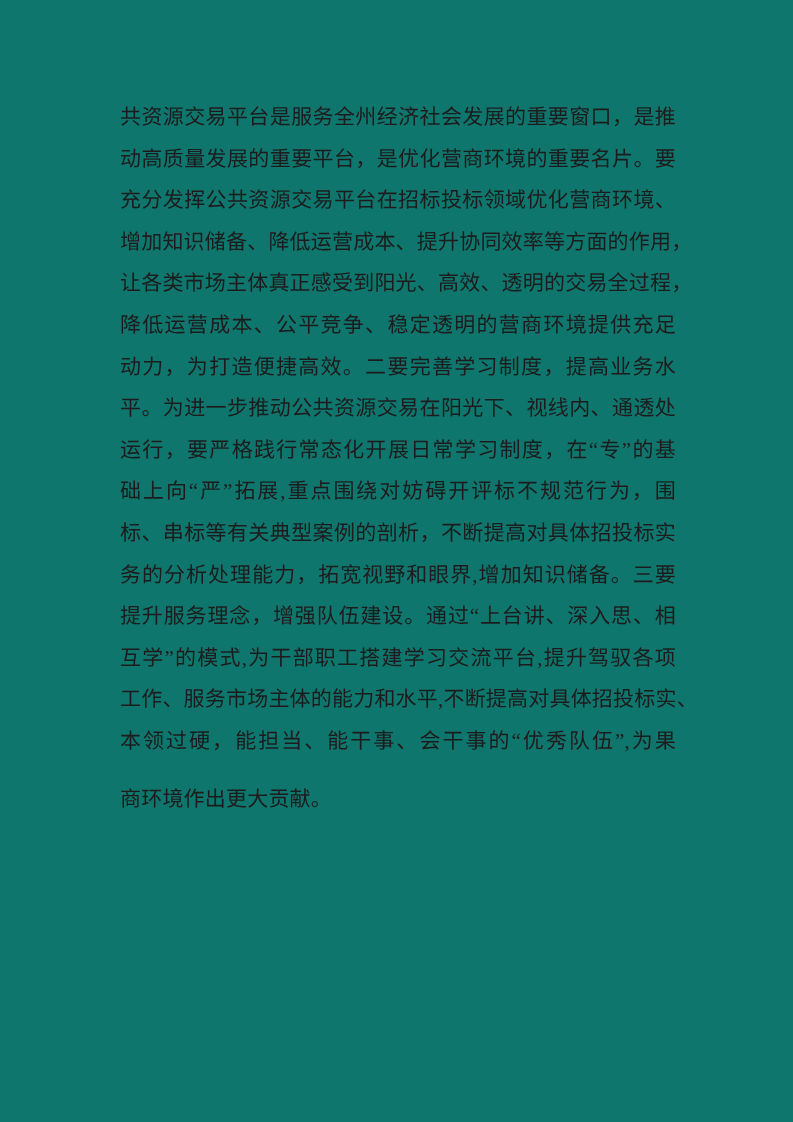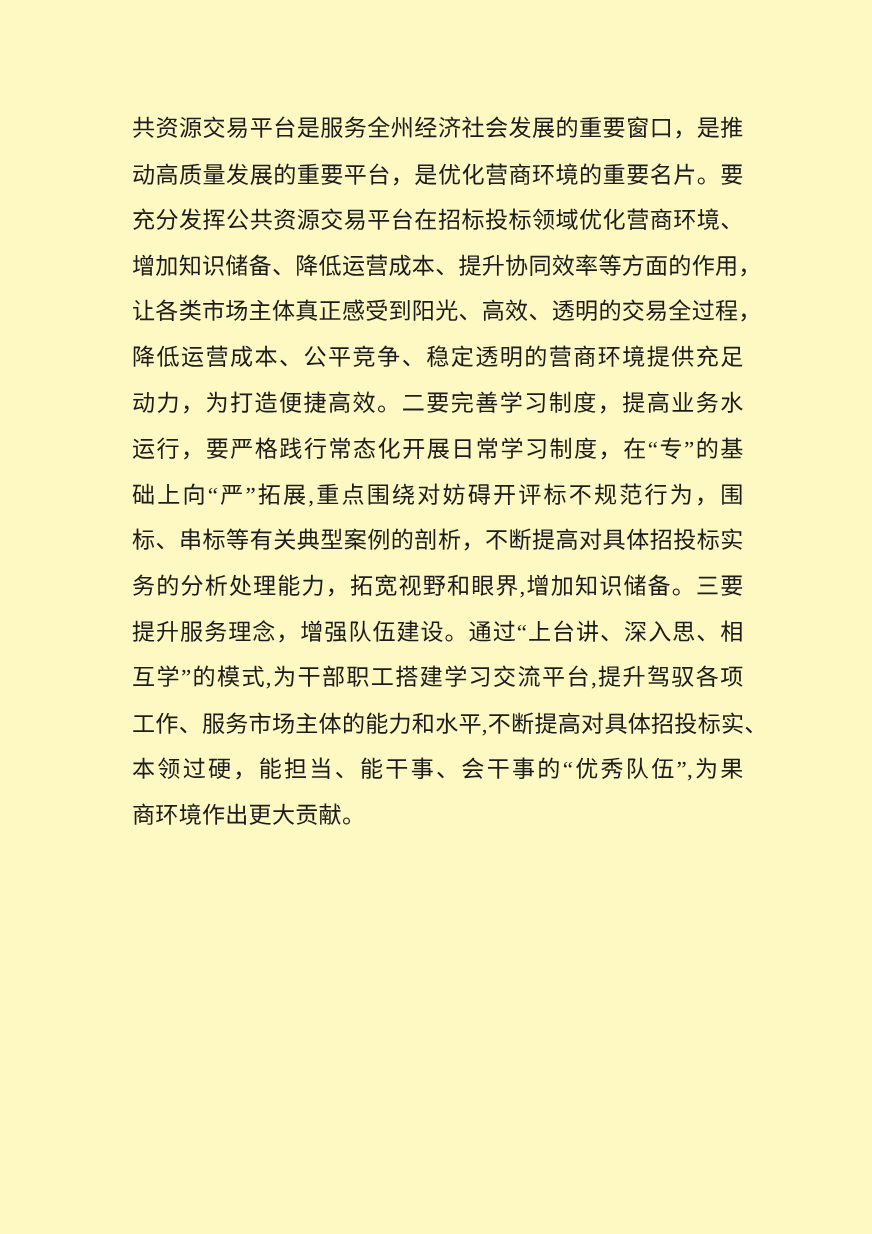--- a/index.html
+++ b/index.html
@@ -4,21 +4,21 @@
 <style>
   html, body {
     margin: 0;
     padding: 0;
     background: #ffffff;
   }
   .page {
     position: relative;
     width: 793px;
     height: 1122px;
-    background: #fef9c3;
+    background: #0f766e;
     overflow: hidden;
     font-family: "Liberation Serif", serif;
   }
   .doc-body {
     position: absolute;
     top: 97px;
     left: 120px;
     width: 556px;
     color: #1c1c1c;
   }
@@ -27,34 +27,36 @@
     line-height: 41.6px;
     white-space: nowrap;
     text-align: justify;
     text-align-last: justify;
     text-justify: inter-character;
     letter-spacing: 0.2px;
   }
   .line.last {
     text-align-last: left;
     white-space: normal;
+    margin-top: 16px;
   }
 </style>
 </head>
 <body>
 
 <div class="page">
   <div class="doc-body">
     <div class="line">共资源交易平台是服务全州经济社会发展的重要窗口，是推</div>
     <div class="line">动高质量发展的重要平台，是优化营商环境的重要名片。要</div>
     <div class="line">充分发挥公共资源交易平台在招标投标领域优化营商环境、</div>
     <div class="line">增加知识储备、降低运营成本、提升协同效率等方面的作用，</div>
     <div class="line">让各类市场主体真正感受到阳光、高效、透明的交易全过程，</div>
     <div class="line">降低运营成本、公平竞争、稳定透明的营商环境提供充足</div>
     <div class="line">动力，为打造便捷高效。二要完善学习制度，提高业务水</div>
+    <div class="line">平。为进一步推动公共资源交易在阳光下、视线内、通透处</div>
     <div class="line">运行，要严格践行常态化开展日常学习制度，在“专”的基</div>
     <div class="line">础上向“严”拓展,重点围绕对妨碍开评标不规范行为，围</div>
     <div class="line">标、串标等有关典型案例的剖析，不断提高对具体招投标实</div>
     <div class="line">务的分析处理能力，拓宽视野和眼界,增加知识储备。三要</div>
     <div class="line">提升服务理念，增强队伍建设。通过“上台讲、深入思、相</div>
     <div class="line">互学”的模式,为干部职工搭建学习交流平台,提升驾驭各项</div>
     <div class="line">工作、服务市场主体的能力和水平,不断提高对具体招投标实、</div>
     <div class="line">本领过硬，能担当、能干事、会干事的“优秀队伍”,为果</div>
     <div class="line last">商环境作出更大贡献。</div>
   </div>

